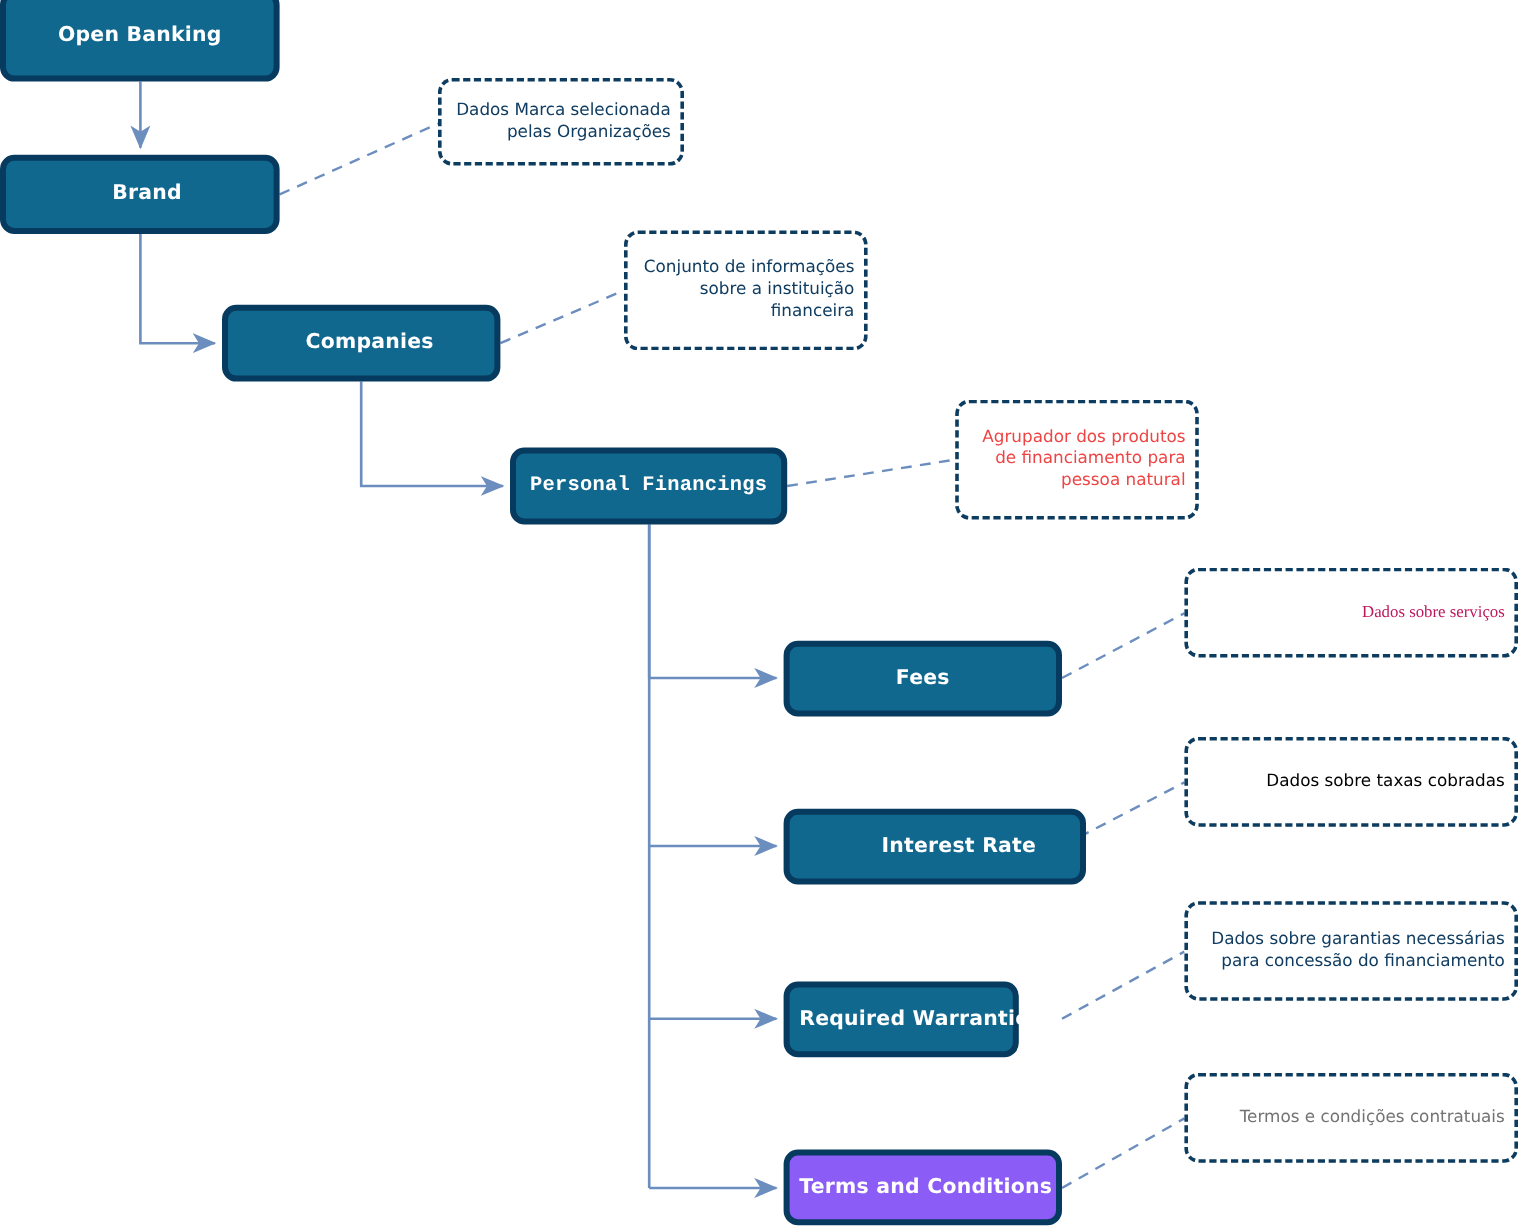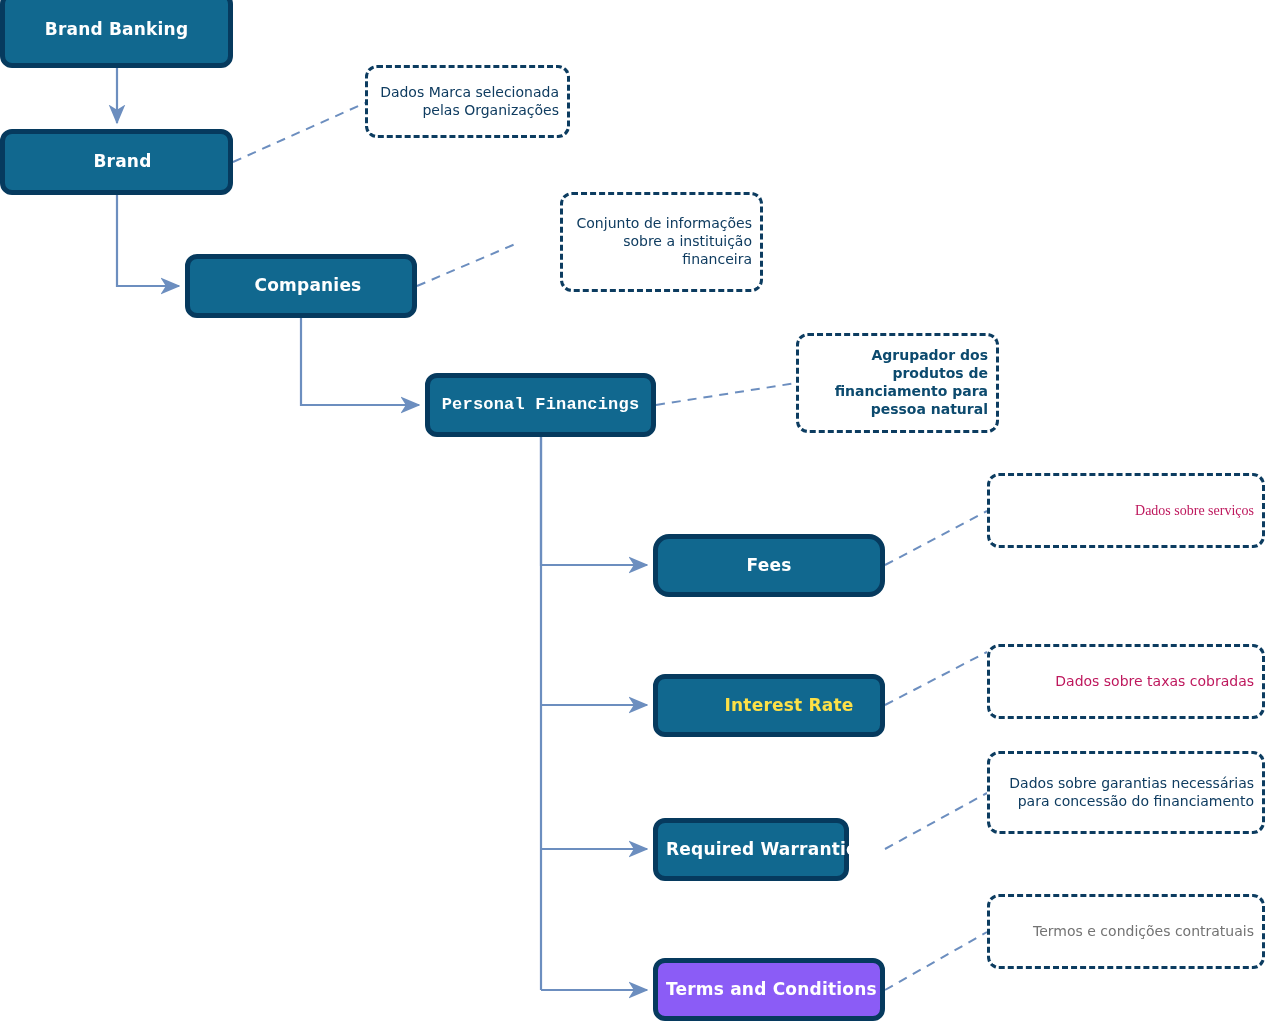--- a/index.html
+++ b/index.html
@@ -93,58 +93,58 @@
         <polyline points="656,405 796,383" fill="none" stroke="#6c8ebf" stroke-width="2" stroke-linecap="butt" stroke-linejoin="miter" stroke-dasharray="9 7"></polyline>
         <polyline points="885,565 987,511" fill="none" stroke="#6c8ebf" stroke-width="2" stroke-linecap="butt" stroke-linejoin="miter" stroke-dasharray="9 7"></polyline>
         <polyline points="885,705 987,652" fill="none" stroke="#6c8ebf" stroke-width="2" stroke-linecap="butt" stroke-linejoin="miter" stroke-dasharray="9 7"></polyline>
         <polyline points="885,849 987,793" fill="none" stroke="#6c8ebf" stroke-width="2" stroke-linecap="butt" stroke-linejoin="miter" stroke-dasharray="9 7"></polyline>
         <polyline points="885,990 987,932" fill="none" stroke="#6c8ebf" stroke-width="2" stroke-linecap="butt" stroke-linejoin="miter" stroke-dasharray="9 7"></polyline>
       </g>
   </svg>
 
   <div id="node-layer">
       <div class="node" style="left: 0px; top: -8px; width: 233px; height: 76px; font-size: 17px; background: rgb(17, 104, 143); border-color: rgb(6, 58, 94); color: rgb(255, 255, 255);">
-        <span class="node-label">Brand Banking</span>
+        <span class="node-label">Open Banking</span>
       </div>
       <div class="node" style="left: 0px; top: 129px; width: 233px; height: 66px; font-size: 17px; background: rgb(17, 104, 143); border-color: rgb(6, 58, 94); color: rgb(255, 255, 255); padding-left: 20px;">
         <span class="node-label">Brand</span>
       </div>
       <div class="node" style="left: 185px; top: 254px; width: 232px; height: 64px; font-size: 17px; background: rgb(17, 104, 143); border-color: rgb(6, 58, 94); color: rgb(255, 255, 255); padding-left: 22px;">
         <span class="node-label">Companies</span>
       </div>
       <div class="node" style="left: 425px; top: 373px; width: 231px; height: 64px; font-size: 17px; background: rgb(17, 104, 143); border-color: rgb(6, 58, 94); color: rgb(255, 255, 255); font-family: Liberation Mono, monospace;">
         <span class="node-label">Personal Financings</span>
       </div>
-      <div class="node" style="left: 653px; top: 534px; width: 232px; height: 63px; font-size: 17px; background: rgb(17, 104, 143); border-color: rgb(6, 58, 94); color: rgb(255, 255, 255); border-radius: 16px;">
+      <div class="node" style="left: 653px; top: 534px; width: 232px; height: 63px; font-size: 17px; background: rgb(17, 104, 143); border-color: rgb(6, 58, 94); color: rgb(255, 255, 255);">
         <span class="node-label">Fees</span>
       </div>
-      <div class="node" style="left: 653px; top: 674px; width: 232px; height: 63px; font-size: 17px; background: rgb(17, 104, 143); border-color: rgb(6, 58, 94); color: #fde047; padding-left: 48px;">
+      <div class="node" style="left: 653px; top: 674px; width: 252px; height: 63px; font-size: 17px; background: rgb(17, 104, 143); border-color: rgb(6, 58, 94); color: #ffffff; padding-left: 48px;">
         <span class="node-label">Interest Rate</span>
       </div>
       <div class="node" style="left: 653px; top: 818px; width: 196px; height: 63px; font-size: 17px; background: rgb(17, 104, 143); border-color: rgb(6, 58, 94); color: rgb(255, 255, 255);">
         <span class="node-label">Required Warranties</span>
       </div>
       <div class="node" style="left: 653px; top: 958px; width: 232px; height: 63px; font-size: 17px; background: #8b5cf6; border-color: rgb(6, 58, 94); color: rgb(255, 255, 255);">
         <span class="node-label">Terms and Conditions</span>
       </div>
     </div>
   <div id="note-layer">
       <div class="note" style="left: 365px; top: 65px; width: 205px; height: 73px; font-size: 14px; border-color: rgb(12, 60, 96); color: rgb(15, 60, 96);">
         <span class="note-label">Dados Marca selecionada pelas Organizações</span>
       </div>
-      <div class="note" style="left: 520px; top: 192px; width: 203px; height: 100px; font-size: 14px; border-color: rgb(12, 60, 96); color: rgb(15, 60, 96); margin-left: 40px;">
+      <div class="note" style="left: 520px; top: 192px; width: 203px; height: 100px; font-size: 14px; border-color: rgb(12, 60, 96); color: rgb(15, 60, 96);">
         <span class="note-label">Conjunto de informações sobre a instituição financeira</span>
       </div>
-      <div class="note" style="left: 796px; top: 333px; width: 203px; height: 100px; font-size: 14px; border-color: rgb(12, 60, 96); color: #0c4a6e; font-weight: bold;">
+      <div class="note" style="left: 796px; top: 333px; width: 203px; height: 100px; font-size: 14px; border-color: rgb(12, 60, 96); color: #ef4444;">
         <span class="note-label">Agrupador dos produtos de financiamento para pessoa natural</span>
       </div>
       <div class="note" style="left: 987px; top: 473px; width: 278px; height: 75px; font-size: 14px; border-color: rgb(12, 60, 96); color: #be185d; font-family: Liberation Serif, serif;">
         <span class="note-label">Dados sobre serviços</span>
       </div>
-      <div class="note" style="left: 987px; top: 644px; width: 278px; height: 75px; font-size: 14px; border-color: rgb(12, 60, 96); color: #be185d;">
+      <div class="note" style="left: 987px; top: 614px; width: 278px; height: 75px; font-size: 14px; border-color: rgb(12, 60, 96); color: #000000;">
         <span class="note-label">Dados sobre taxas cobradas</span>
       </div>
       <div class="note" style="left: 987px; top: 751px; width: 278px; height: 83px; font-size: 14px; border-color: rgb(12, 60, 96); color: rgb(15, 60, 96);">
         <span class="note-label">Dados sobre garantias necessárias para concessão do financiamento</span>
       </div>
       <div class="note" style="left: 987px; top: 894px; width: 278px; height: 75px; font-size: 14px; border-color: rgb(12, 60, 96); color: #737373;">
         <span class="note-label">Termos e condições contratuais</span>
       </div>
     </div>
 

